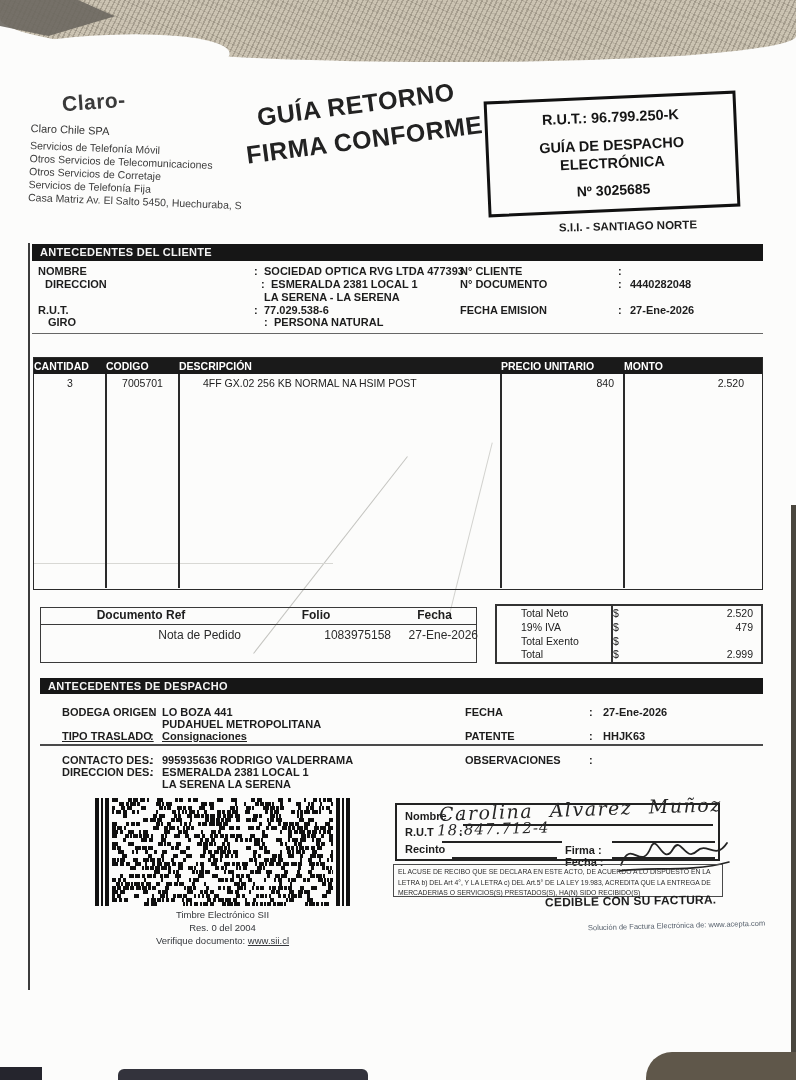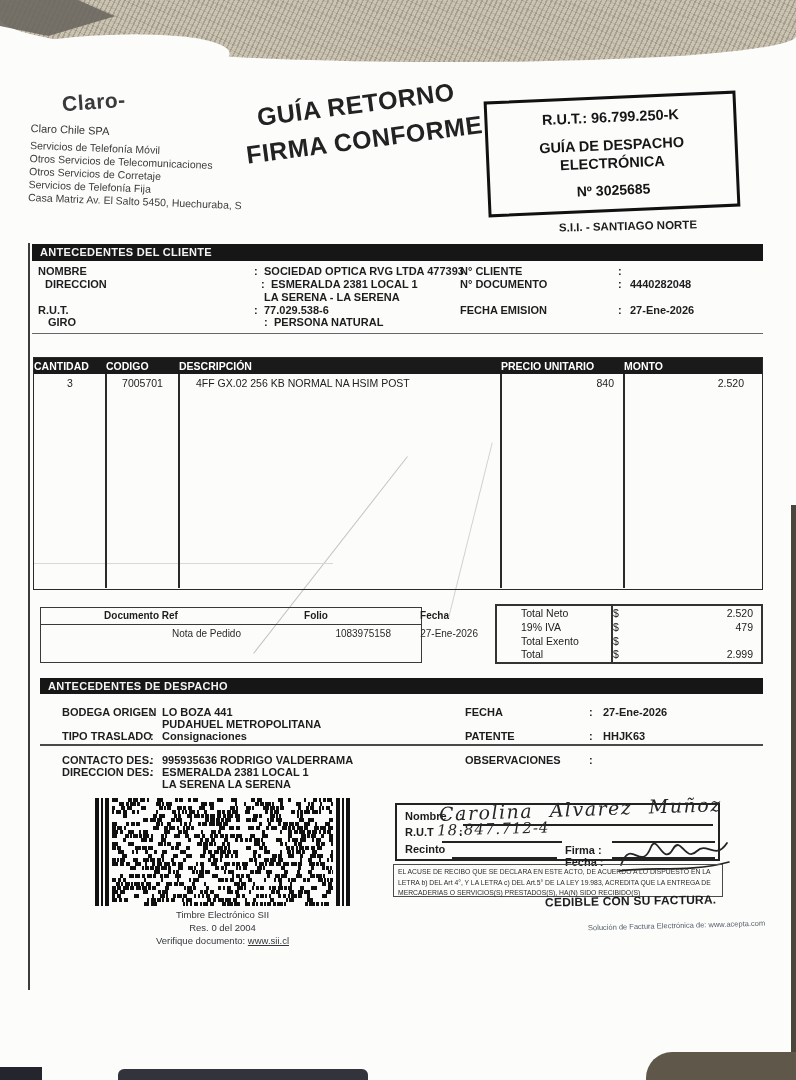--- a/index.html
+++ b/index.html
@@ -70,27 +70,27 @@
   .itable { position:absolute; left:33px; top:357px; width:730px; height:233px;
             border:1.6px solid #2a2a2a; box-sizing:border-box; }
   .ithead { display:grid; grid-template-columns:72px 73px 322px 123px 140px;
             background:#1a1a1a; color:#fff; font-size:10.5px; font-weight:700; height:16px; line-height:16px; }
   .ithead div { text-align:left; overflow:hidden; }
   .itbody { position:relative; height:214px; }
   .itbody .vline { position:absolute; top:0; bottom:0; width:1.5px; background:#2a2a2a; }
   .itrow { position:absolute; left:0; top:3px; width:100%; display:grid;
            grid-template-columns:72px 73px 322px 123px 140px; font-size:10.5px; color:#222; }
   .itrow .ce { text-align:center; }
-  .itrow .de { padding-left:17px; }
+  .itrow .de { padding-left:24px; }
   .itrow .pr { text-align:right; padding-right:10px; }
   .itrow .mo { text-align:right; padding-right:20px; }
 
   
-  .reftable { position:absolute; left:40px; top:607px; width:382px; height:56px;
-              border:1.5px solid #3a3a3a; box-sizing:border-box; font-size:10px; }
+  .reftable { position:absolute; left:40px; top:607px; width:437px; height:56px;
+              border:1.5px solid #3a3a3a; box-sizing:border-box; font-size:12px; }
   .refhead { display:grid; grid-template-columns:200px 150px 87px; font-weight:700;
              border-bottom:1.5px solid #3a3a3a; height:16px; line-height:15px; }
   .refhead div { text-align:center; }
   .refrow { display:grid; grid-template-columns:200px 150px 87px; margin-top:3px; color:#2b2b2b; }
   .refrow div { text-align:right; }
 
   
   .totals { position:absolute; left:495px; top:604px; width:268px; height:60px;
             border:2px solid #333; box-sizing:border-box; font-size:10.5px; }
   .totals .tdiv { position:absolute; left:114px; top:0; bottom:0; width:1.5px; background:#333; }
@@ -278,21 +278,21 @@
     <div class="frow" style="left:22px; top:8px; grid-template-columns:88px 12px auto;">
       <span class="lbl">BODEGA ORIGEN</span>
       <span class="c">:</span>
       <span class="val">LO BOZA 441</span>
     </div>
     <div class="frow" style="left:22px; top:20px; grid-template-columns:88px 12px auto;">
       <span></span>
         <span></span>
       <span class="val">PUDAHUEL  METROPOLITANA</span>
     </div>
-    <div class="frow" style="left:22px; top:32px; grid-template-columns:88px 12px auto;">
+    <div class="frow" style="left:22px; top:32px; grid-template-columns:88px 12px auto;text-decoration:underline;">
       <span class="lbl">TIPO TRASLADO</span>
       <span class="c">:</span>
       <span class="val">Consignaciones</span>
     </div>
     <div class="dline"></div>
     <div class="frow" style="left:22px; top:56px; grid-template-columns:88px 12px auto;">
       <span class="lbl">CONTACTO DES.</span>
       <span class="c">:</span>
       <span class="val">995935636 RODRIGO VALDERRAMA</span>
     </div>

